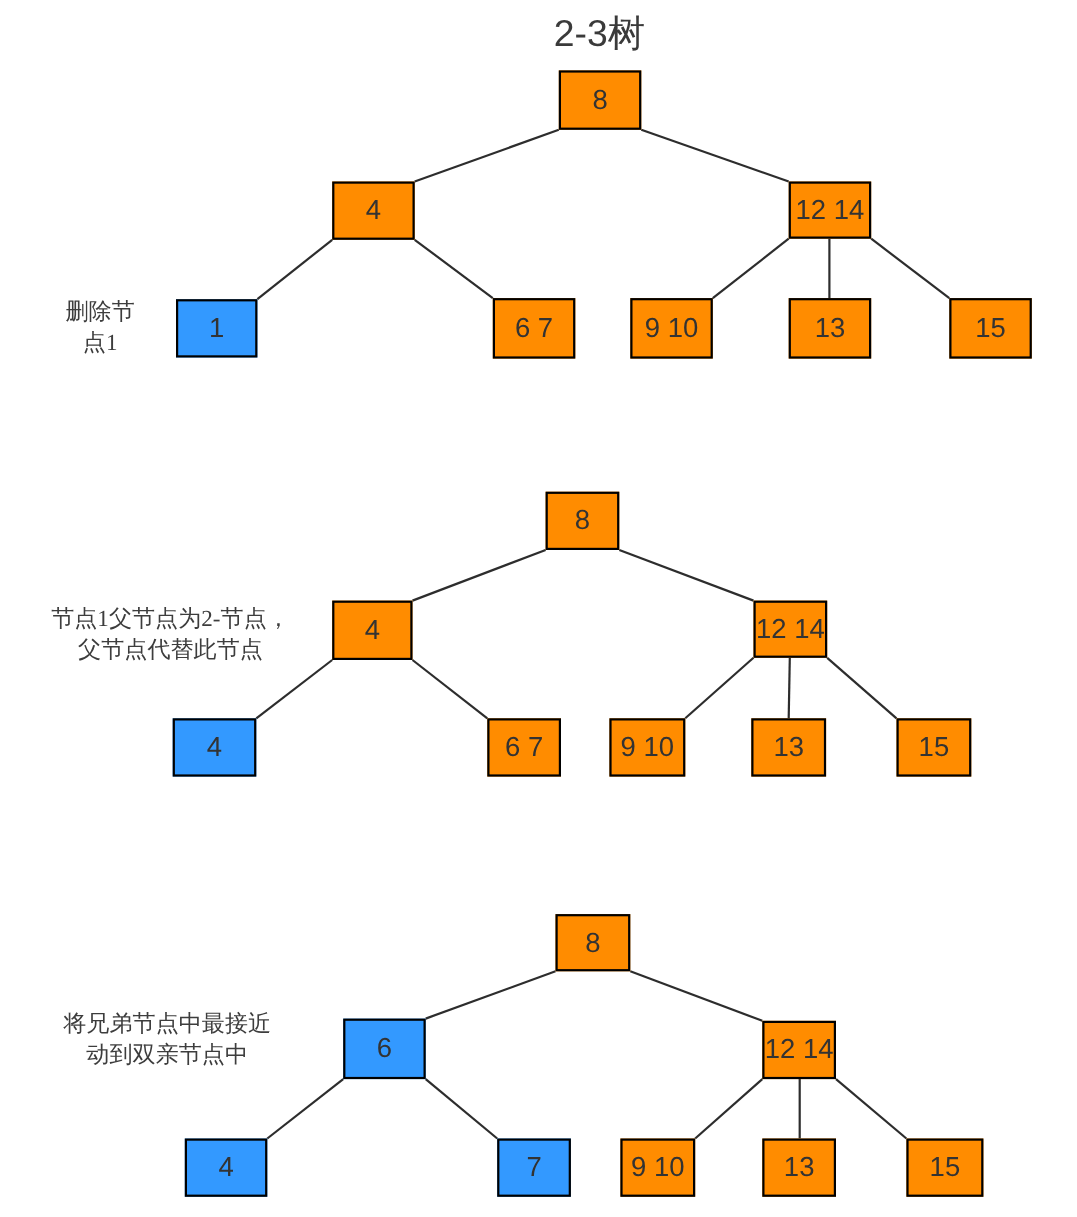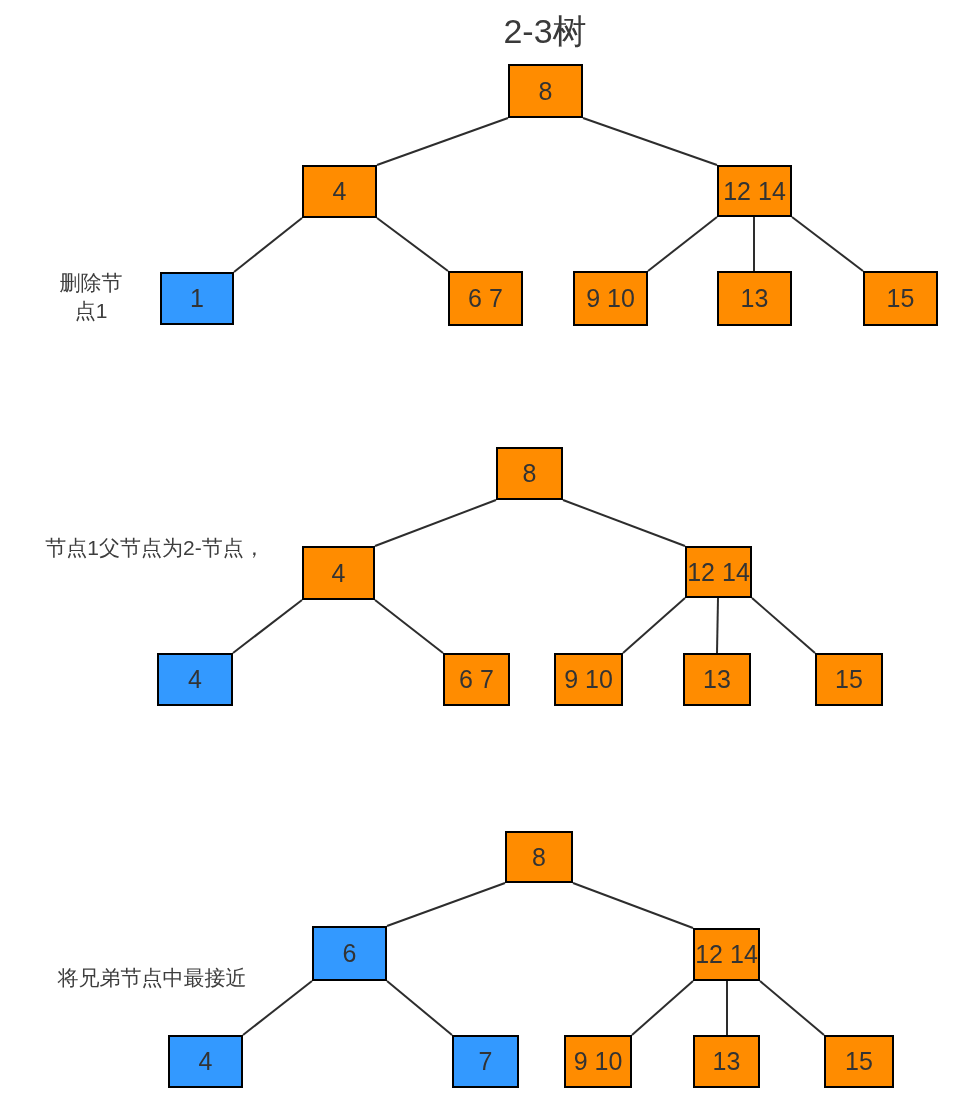--- a/index.html
+++ b/index.html
@@ -39,21 +39,21 @@
     color: #333333;
     white-space: nowrap;
   }
   .step-label {
     position: absolute;
     text-align: center;
     font-size: 21px;
     line-height: 28px;
     color: #3d3d3d;
   }
-  .step-label div { white-space: nowrap; }
+  .step-label div { white-space: nowrap; font-family: Liberation Serif, serif; }
 </style>
 </head>
 <body>
 
 <div id="canvas">
   <svg id="edges-layer" xmlns="http://www.w3.org/2000/svg">
       <line x1="508" y1="118" x2="377" y2="165" stroke="#2d2d2d" stroke-width="2"></line>
       <line x1="583" y1="118" x2="717" y2="165" stroke="#2d2d2d" stroke-width="2"></line>
       <line x1="302" y1="218" x2="234" y2="272" stroke="#2d2d2d" stroke-width="2"></line>
       <line x1="377" y1="218" x2="448" y2="271" stroke="#2d2d2d" stroke-width="2"></line>
@@ -81,33 +81,35 @@
       <div>点1</div>
     </div>
     <div class="tree-node" style="left: 508px; top: 64px; width: 75px; height: 54px; background: rgb(255, 140, 0); border-color: rgb(0, 0, 0); color: rgb(51, 51, 51);">8</div>
     <div class="tree-node" style="left: 302px; top: 165px; width: 75px; height: 53px; background: rgb(255, 140, 0); border-color: rgb(0, 0, 0); color: rgb(51, 51, 51);">4</div>
     <div class="tree-node" style="left: 717px; top: 165px; width: 75px; height: 52px; background: rgb(255, 140, 0); border-color: rgb(0, 0, 0); color: rgb(51, 51, 51);">12 14</div>
     <div class="tree-node" style="left: 160px; top: 272px; width: 74px; height: 53px; background: rgb(51, 153, 255); border-color: rgb(0, 0, 0); color: rgb(51, 51, 51);">1</div>
     <div class="tree-node" style="left: 448px; top: 271px; width: 75px; height: 55px; background: rgb(255, 140, 0); border-color: rgb(0, 0, 0); color: rgb(51, 51, 51);">6 7</div>
     <div class="tree-node" style="left: 573px; top: 271px; width: 75px; height: 55px; background: rgb(255, 140, 0); border-color: rgb(0, 0, 0); color: rgb(51, 51, 51);">9 10</div>
     <div class="tree-node" style="left: 717px; top: 271px; width: 75px; height: 55px; background: rgb(255, 140, 0); border-color: rgb(0, 0, 0); color: rgb(51, 51, 51);">13</div>
     <div class="tree-node" style="left: 863px; top: 271px; width: 75px; height: 55px; background: rgb(255, 140, 0); border-color: rgb(0, 0, 0); color: rgb(51, 51, 51);">15</div>
-    <div class="step-label" style="left: 22px; top: 534px; width: 266px; color: rgb(61, 61, 61);">
+    <div class="step-label" style="left: 22px; top: 548px; width: 266px; color: rgb(61, 61, 61);">
       <div>节点1父节点为2-节点，</div>
+      <div>父节点代替此节点</div>
     </div>
     <div class="tree-node" style="left: 496px; top: 447px; width: 67px; height: 53px; background: rgb(255, 140, 0); border-color: rgb(0, 0, 0); color: rgb(51, 51, 51);">8</div>
     <div class="tree-node" style="left: 302px; top: 546px; width: 73px; height: 54px; background: rgb(255, 140, 0); border-color: rgb(0, 0, 0); color: rgb(51, 51, 51);">4</div>
     <div class="tree-node" style="left: 685px; top: 546px; width: 67px; height: 52px; background: rgb(255, 140, 0); border-color: rgb(0, 0, 0); color: rgb(51, 51, 51);">12 14</div>
     <div class="tree-node" style="left: 157px; top: 653px; width: 76px; height: 53px; background: rgb(51, 153, 255); border-color: rgb(0, 0, 0); color: rgb(51, 51, 51);">4</div>
     <div class="tree-node" style="left: 443px; top: 653px; width: 67px; height: 53px; background: rgb(255, 140, 0); border-color: rgb(0, 0, 0); color: rgb(51, 51, 51);">6 7</div>
     <div class="tree-node" style="left: 554px; top: 653px; width: 69px; height: 53px; background: rgb(255, 140, 0); border-color: rgb(0, 0, 0); color: rgb(51, 51, 51);">9 10</div>
     <div class="tree-node" style="left: 683px; top: 653px; width: 68px; height: 53px; background: rgb(255, 140, 0); border-color: rgb(0, 0, 0); color: rgb(51, 51, 51);">13</div>
     <div class="tree-node" style="left: 815px; top: 653px; width: 68px; height: 53px; background: rgb(255, 140, 0); border-color: rgb(0, 0, 0); color: rgb(51, 51, 51);">15</div>
-    <div class="step-label" style="left: 30px; top: 916px; width: 244px; color: rgb(61, 61, 61); margin-top: 48px;">
+    <div class="step-label" style="left: 30px; top: 916px; width: 244px; color: rgb(61, 61, 61);">
       <div>将兄弟节点中最接近</div>
+      <div>动到双亲节点中</div>
     </div>
     <div class="tree-node" style="left: 505px; top: 831px; width: 68px; height: 52px; background: rgb(255, 140, 0); border-color: rgb(0, 0, 0); color: rgb(51, 51, 51);">8</div>
     <div class="tree-node" style="left: 312px; top: 926px; width: 75px; height: 55px; background: rgb(51, 153, 255); border-color: rgb(0, 0, 0); color: rgb(51, 51, 51);">6</div>
     <div class="tree-node" style="left: 693px; top: 928px; width: 67px; height: 53px; background: rgb(255, 140, 0); border-color: rgb(0, 0, 0); color: rgb(51, 51, 51);">12 14</div>
     <div class="tree-node" style="left: 168px; top: 1035px; width: 75px; height: 53px; background: rgb(51, 153, 255); border-color: rgb(0, 0, 0); color: rgb(51, 51, 51);">4</div>
     <div class="tree-node" style="left: 452px; top: 1035px; width: 67px; height: 53px; background: rgb(51, 153, 255); border-color: rgb(0, 0, 0); color: rgb(51, 51, 51);">7</div>
     <div class="tree-node" style="left: 564px; top: 1035px; width: 68px; height: 53px; background: rgb(255, 140, 0); border-color: rgb(0, 0, 0); color: rgb(51, 51, 51);">9 10</div>
     <div class="tree-node" style="left: 693px; top: 1035px; width: 67px; height: 53px; background: rgb(255, 140, 0); border-color: rgb(0, 0, 0); color: rgb(51, 51, 51);">13</div>
     <div class="tree-node" style="left: 824px; top: 1035px; width: 70px; height: 53px; background: rgb(255, 140, 0); border-color: rgb(0, 0, 0); color: rgb(51, 51, 51);">15</div>
   </div>

